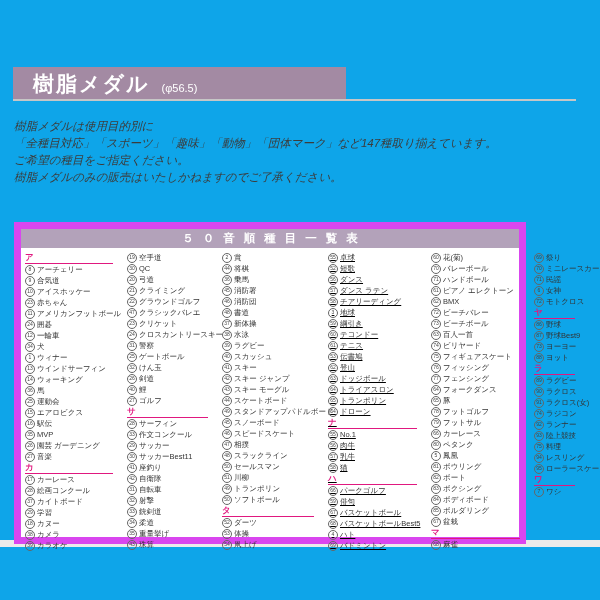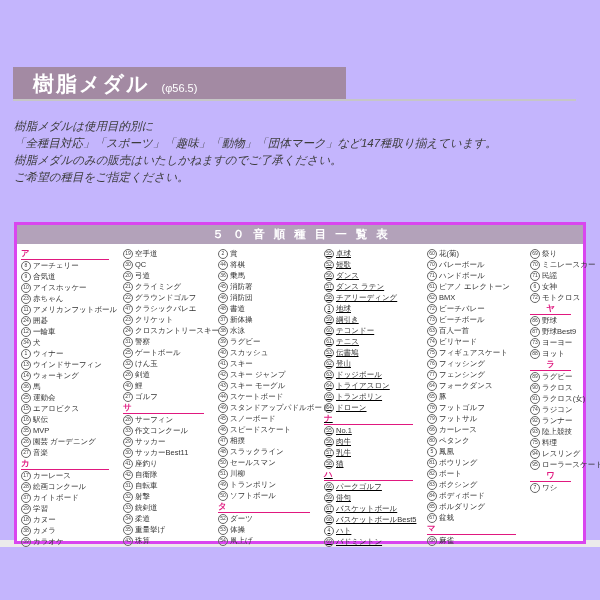--- a/index.html
+++ b/index.html
@@ -1,32 +1,32 @@
 <!DOCTYPE html>
 <html><head>
 <meta charset="utf-8">
 <style>
   html,body{margin:0;padding:0;background:#ffffff;}
-  .page{position:relative;width:600px;height:600px;background:#c4b5fd;overflow:hidden;
+  .page{position:relative;width:600px;height:600px;background:#0ea5e9;overflow:hidden;
         font-family:"Liberation Sans","DejaVu Sans",sans-serif;}
 
   
   .badge{position:absolute;left:13px;top:67px;width:333px;height:33px;background:#a38aa3;
          display:flex;align-items:center;padding-left:20px;box-sizing:border-box;}
   .badge-title{color:#ffffff;font-size:21px;font-weight:bold;letter-spacing:2px;}
   .badge-dia{color:#ffffff;font-size:11px;margin-left:12px;margin-top:8px;}
   .badge-line{position:absolute;left:13px;top:99px;width:563px;height:2px;background:#c6c6c6;}
 
   
   .intro{position:absolute;left:14px;top:118px;color:#3c3c3c;font-size:11.5px;line-height:17px;}
   .intro div{white-space:nowrap;font-style:italic;}
 
   
-  .table{position:absolute;left:14px;top:222px;width:572px;height:322px;
-         border:3px solid #d946ef;box-sizing:border-box;background:#ffffff;z-index:2;}
+  .table{position:absolute;left:14px;top:222px;width:512px;height:322px;
+         border:7px solid #d946ef;box-sizing:border-box;background:#ffffff;z-index:2;}
   .table-header{height:19px;line-height:19px;background:#b3a2ba;color:#ffffff;
                 text-align:center;font-size:11.5px;letter-spacing:9px;text-indent:9px;
                 font-weight:bold;}
   .table-body{display:flex;padding:4px 2px 0 4px;}
   .col{flex:none;}
   .line{display:flex;align-items:center;height:11px;white-space:nowrap;
         font-size:7.5px;color:#333333;}
   .cnum{flex:none;display:inline-flex;justify-content:center;align-items:center;
         width:8px;height:8px;border:0.5px solid #666666;border-radius:50%;
         font-size:5px;color:#444444;margin-right:2px;line-height:1;}
@@ -43,22 +43,22 @@
 
   <div class="badge">
     <span class="badge-title">樹脂メダル</span>
     <span class="badge-dia">(φ56.5)</span>
   </div>
   <div class="badge-line"></div>
 
   <div class="intro">
     <div>樹脂メダルは使用目的別に</div>
     <div>「全種目対応」「スポーツ」「趣味」「動物」「団体マーク」など147種取り揃えています。</div>
+    <div>ご希望の種目をご指定ください。</div>
     <div>樹脂メダルのみの販売はいたしかねますのでご了承ください。</div>
-    <div>ご希望の種目をご指定ください。</div>
   </div>
 
   <div class="table">
     <div class="table-header">５０音順種目一覧表</div>
     <div class="table-body" id="table-body">
         <div class="col" style="width: 102px;">
           <div class="section">ア</div>
           <div class="line">
             <span class="cnum">8</span>
             <span class="lbl">アーチェリー</span>
@@ -579,21 +579,21 @@
           <div class="line">
             <span class="cnum">67</span>
             <span class="lbl">盆栽</span>
           </div>
           <div class="section">マ</div>
           <div class="line">
             <span class="cnum">68</span>
             <span class="lbl">麻雀</span>
           </div>
         </div>
-        <div class="col" style="width: 55px; text-align: center;">
+        <div class="col" style="width: 55px;">
           <div class="line">
             <span class="cnum">69</span>
             <span class="lbl">祭り</span>
           </div>
           <div class="line">
             <span class="cnum">70</span>
             <span class="lbl">ミニレースカー</span>
           </div>
           <div class="line">
             <span class="cnum">71</span>

